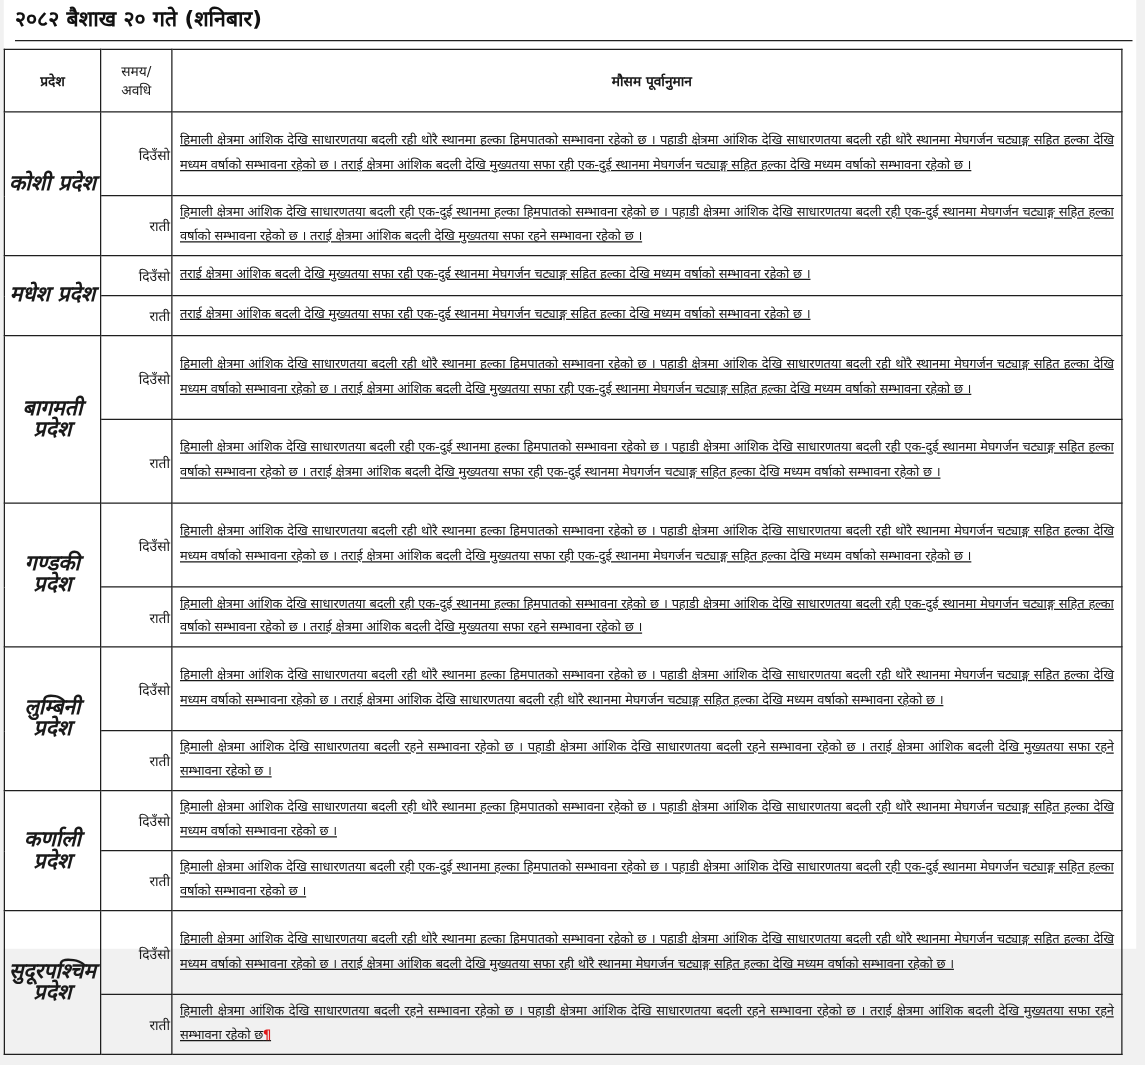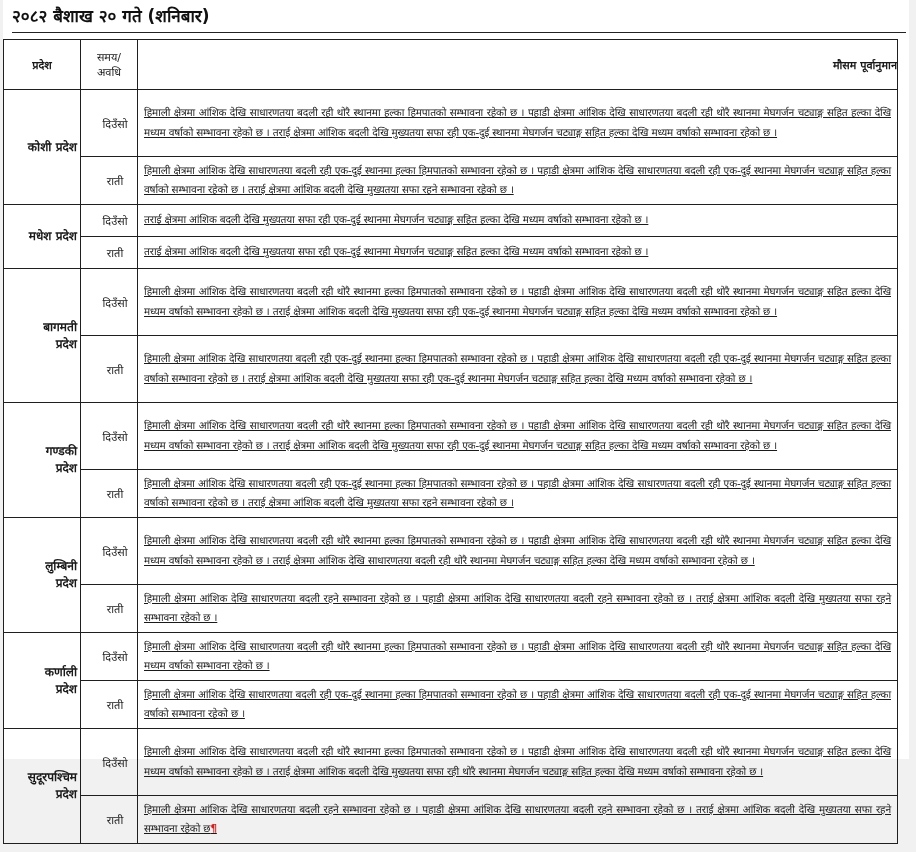--- a/index.html
+++ b/index.html
@@ -56,30 +56,31 @@
     col.c-prov { width: 77px; }
     col.c-time { width: 57px; }
     col.c-text { width: auto; }
     th {
       font-weight: bold;
       height: 49px;
       padding: 0;
     }
     th.h-prov, th.h-time { text-align: center; }
     th.h-time { font-weight: normal; line-height: 15px; font-size: 11px; }
-    th.h-text { text-align: right; padding-left: 8px; }
+    th.h-text { text-align: center; padding-left: 8px; }
     td.prov {
-      text-align: right;
-      font-weight: bold;
-      font-size: 12px;
+      text-align: center;
+      font-weight: bold;
+      font-size: 17px;
       line-height: 17px;
       padding: 0 3px;
+      font-style: italic;
     }
     td.time {
-      text-align: center;
+      text-align: right;
       font-size: 11px;
       padding-left: 13px;
     }
     td.text {
       padding: 3px 6px 4px 6px;
       line-height: 19.5px;
       text-align: justify;
       font-size: 10.3px;
       letter-spacing: -0.15px;
       text-decoration: underline;

